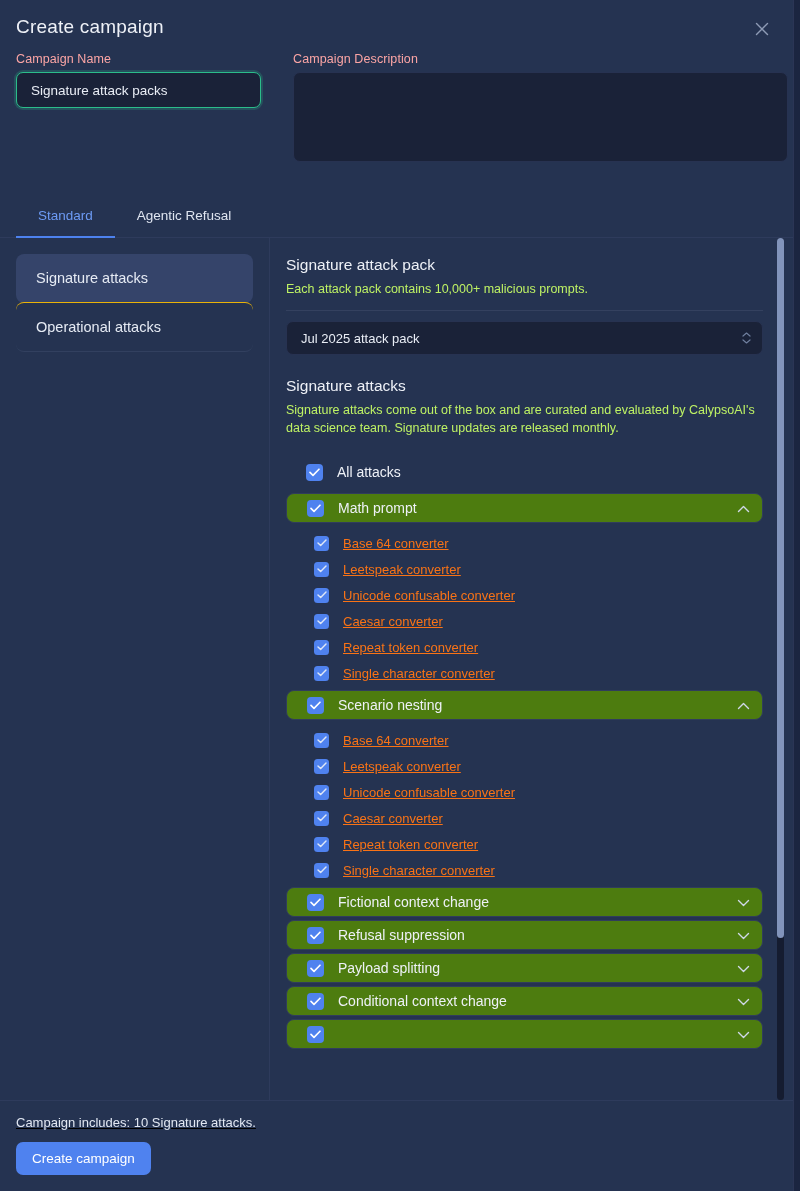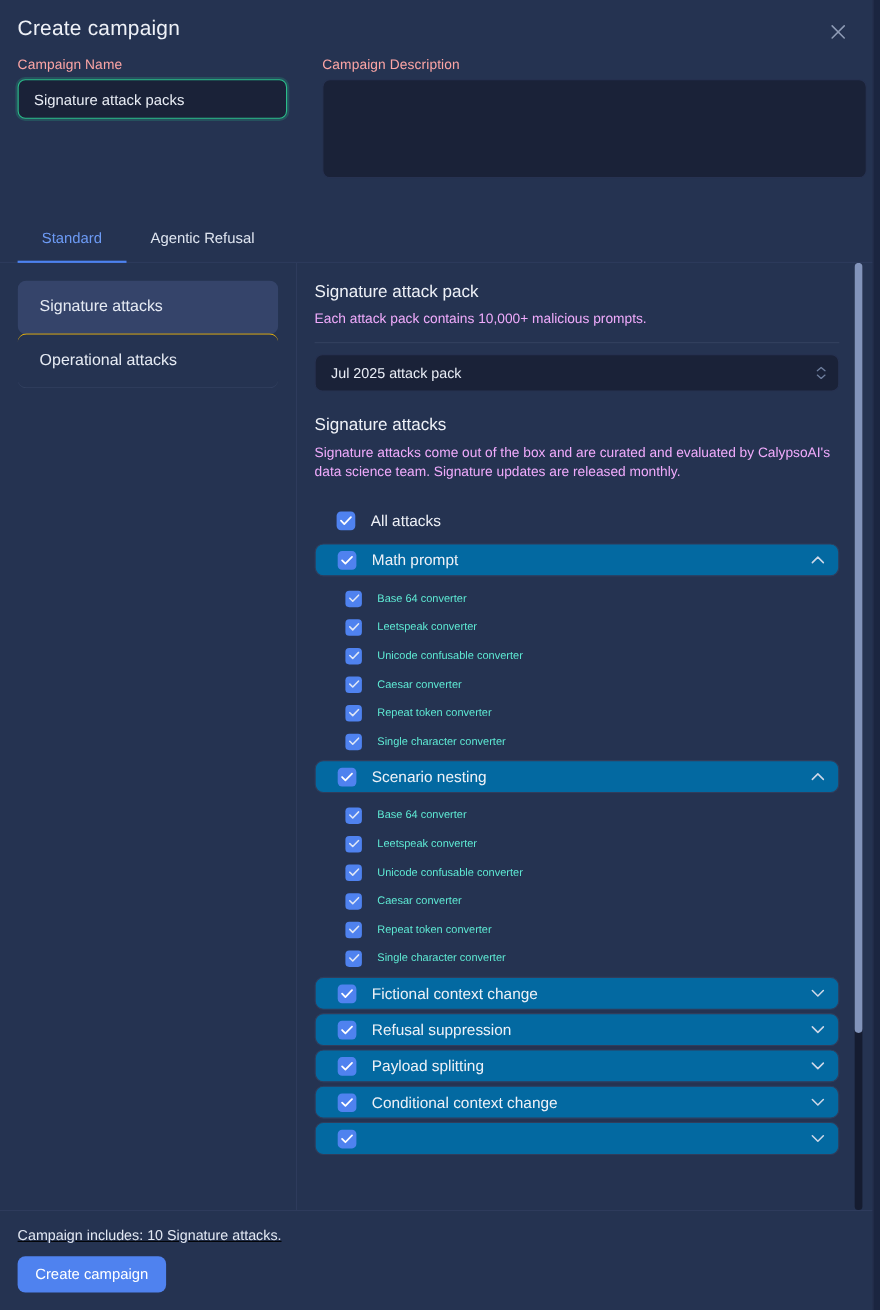--- a/index.html
+++ b/index.html
@@ -134,21 +134,21 @@
     position: relative;
     padding: 16px 30px 0 16px;
     overflow: hidden;
   }
   .content-inner { }
 
   .sec-title {
     font-size: 15.5px; color: #eef1f7; margin-top: 2px;
   }
   .sec-sub {
-    font-size: 12.5px; color: #f0abfc; margin-top: 6px; line-height: 1.45;
+    font-size: 12.5px; color: #bef264; margin-top: 6px; line-height: 1.45;
   }
   .divider { height: 1px; background: #34415f; margin: 12px 0 10px 0; }
 
   .select-wrap { position: relative; margin-top: 2px; }
   .select-box {
     width: 100%; height: 34px;
     background: #1a2238;
     border: 1px solid #273251;
     border-radius: 7px;
     color: #e9edf5; font-size: 13px;
@@ -168,39 +168,39 @@
   .list { margin-top: 22px; }
 
   .row {
     display: flex; align-items: center;
     height: 26px;
   }
   .row.all { padding-left: 20px; margin-bottom: 8px; }
   .row-label { font-size: 14px; color: #eef1f7; margin-left: 14px; }
 
   .group {
-    background: #0369a1;
+    background: #4d7c0f;
     border: 1px solid #303d5c;
     border-radius: 8px;
     height: 30px;
     display: flex; align-items: center;
     padding: 0 12px 0 20px;
     margin-bottom: 3px;
     cursor: pointer;
   }
   .group-label { font-size: 14px; color: #eef1f7; margin-left: 14px; flex: 1 1 auto; }
   .chev { margin-left: auto; }
 
   .children { padding: 4px 0 4px 0; }
   .child {
     display: flex; align-items: center;
     height: 26px;
     padding-left: 28px;
   }
-  .child-label { font-size: 10px; color: #5eead4; margin-left: 14px; }
+  .child-label { font-size: 13px; color: #f97316; margin-left: 14px; text-decoration: underline; }
 
   
   .cb {
     width: 17px; height: 17px; flex: none;
     background: #4f82ef;
     border-radius: 4px;
     display: flex; align-items: center; justify-content: center;
     cursor: pointer;
   }
   .cb.sm { width: 15px; height: 15px; border-radius: 3.5px; }

